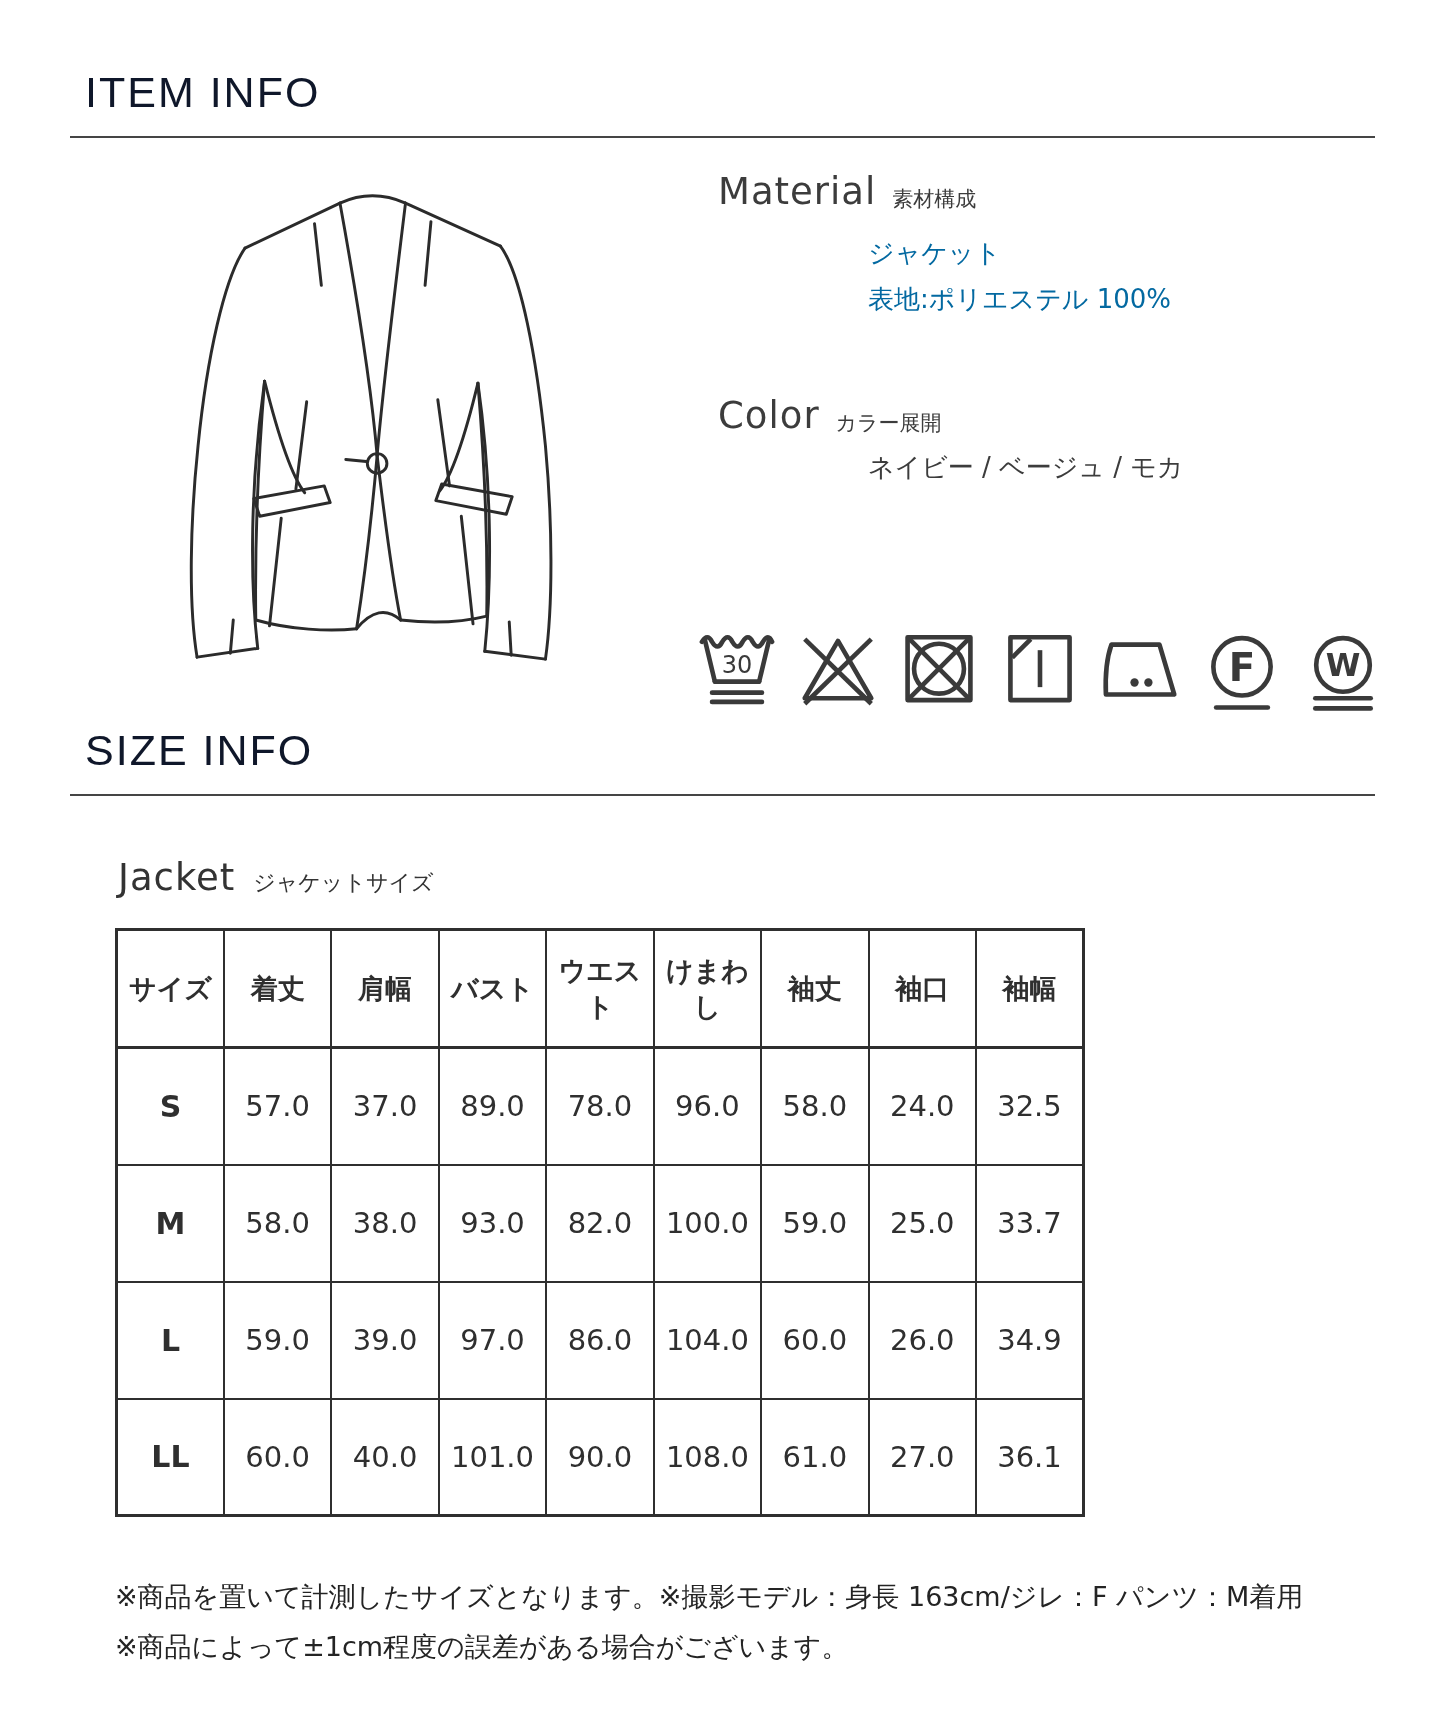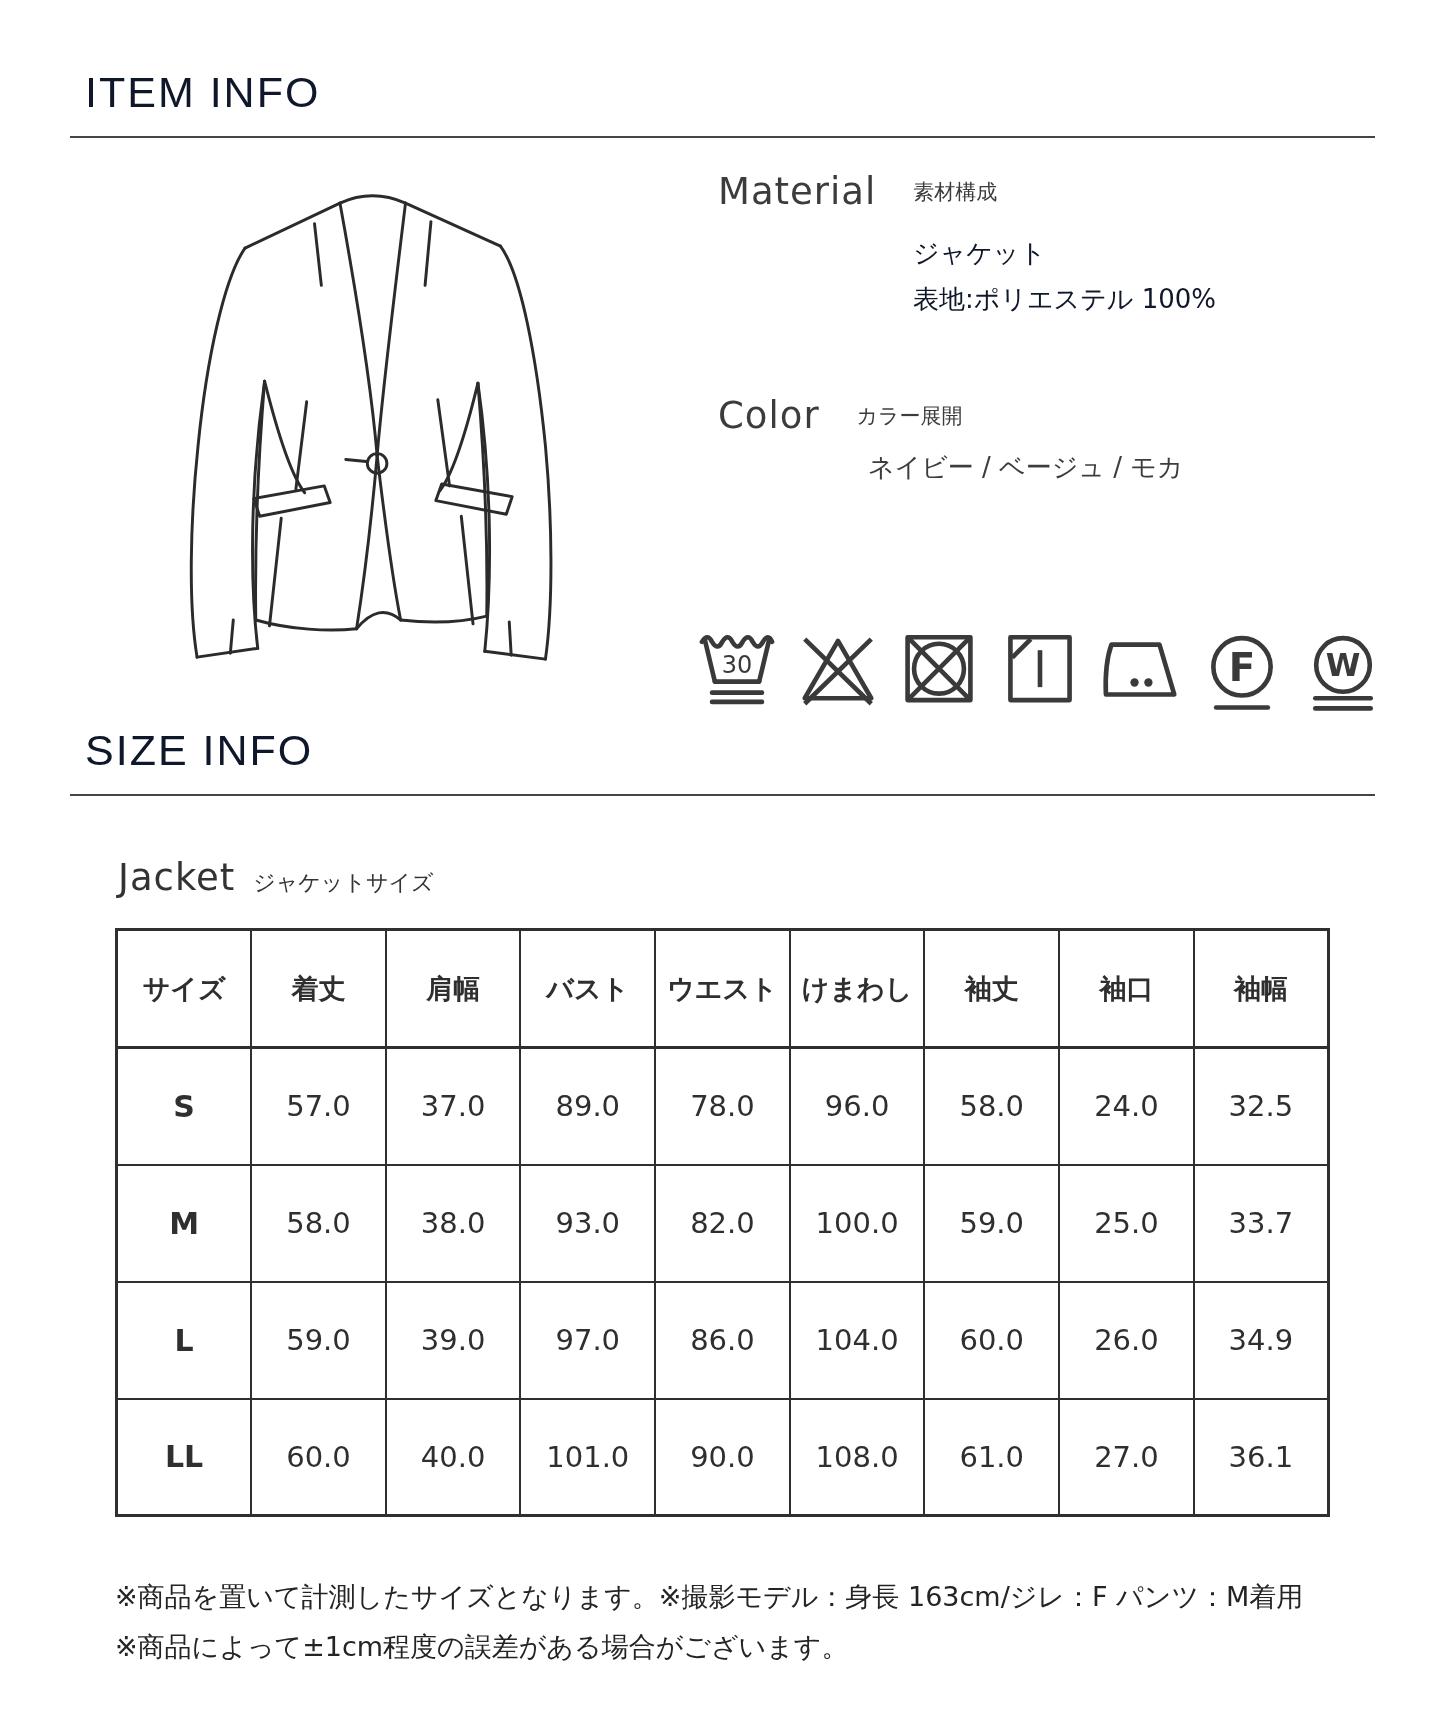--- a/index.html
+++ b/index.html
@@ -6,32 +6,32 @@
   body{
     width:1445px;height:1734px;background:#ffffff;position:relative;
     font-family:"DejaVu Sans","Liberation Sans",sans-serif;color:#3a3a3a;
   }
   .abs{position:absolute;}
   .heading{
     font-family:"Liberation Sans","DejaVu Sans",sans-serif;
     font-size:43px;letter-spacing:2px;color:#0f172a;white-space:nowrap;
   }
   .rule{position:absolute;height:2px;background:#454545;}
-  .sec-head{display:flex;align-items:center;white-space:nowrap;gap:21px;}
+  .sec-head{display:flex;align-items:flex-end;white-space:nowrap;}
   .sec-label{font-size:37px;letter-spacing:1px;color:#3c3c3c;}
   .sec-sub{font-size:21px;margin-left:16px;color:#3c3c3c;}
-  .mat-lines{font-size:26px;line-height:46px;color:#0f172a;white-space:nowrap;margin-left:45px;}
+  .mat-lines{font-size:26px;line-height:46px;color:#0369a1;white-space:nowrap;}
   .color-value{font-size:26px;color:#3c3c3c;white-space:nowrap;}
   .care-row{display:flex;gap:23px;align-items:flex-end;}
   .care-row svg{display:block;}
   .sub-title{display:flex;align-items:baseline;white-space:nowrap;justify-content:flex-end;}
   .sub-title .en{font-size:37px;letter-spacing:1px;color:#333;}
   .sub-title .ja{font-size:22px;margin-left:18px;color:#333;}
   table.size{
-    border-collapse:collapse;table-layout:fixed;width:1215px;
+    border-collapse:collapse;table-layout:fixed;width:970px;
     border:3px solid #2f2f2f;
   }
   table.size th, table.size td{
     border:2px solid #2f2f2f;text-align:center;vertical-align:middle;
     padding:0;color:#2f2f2f;
   }
   table.size thead th{font-size:27px;font-weight:bold;border-bottom:3px solid #2f2f2f;}
   table.size thead tr{height:118px;}
   table.size tbody tr{height:117px;}
   table.size td{font-size:29px;font-weight:normal;}

